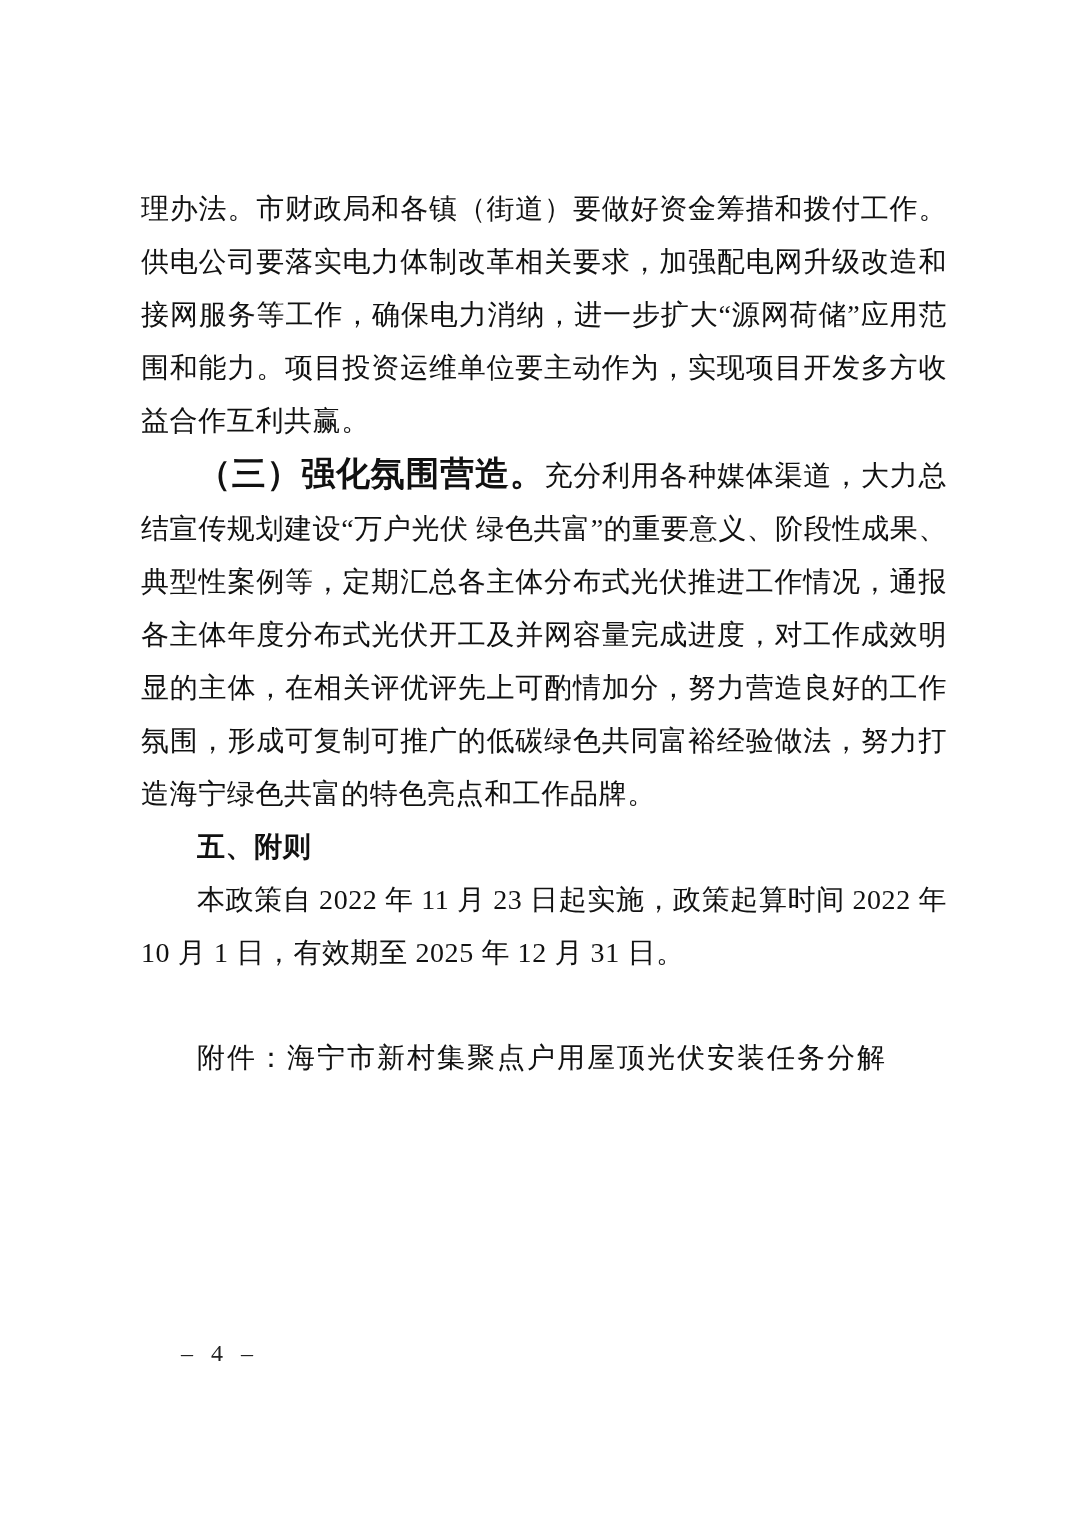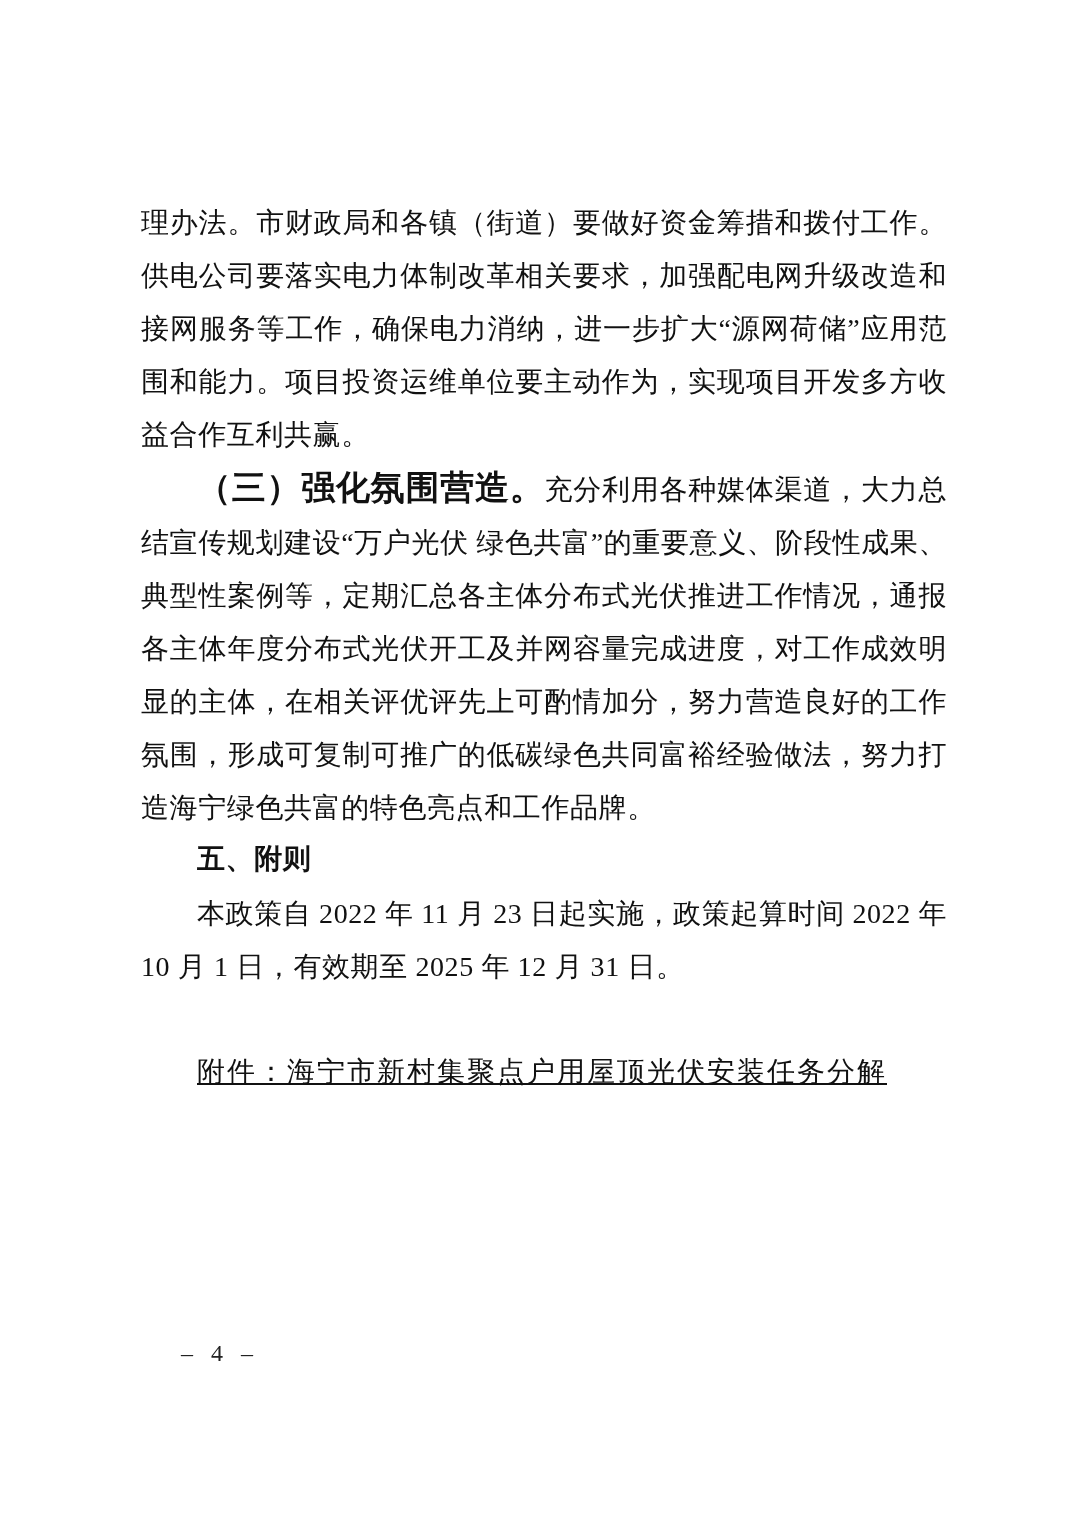--- a/index.html
+++ b/index.html
@@ -15,21 +15,21 @@
     font-family: "Liberation Serif", "DejaVu Serif", serif;
     overflow: hidden;
   }
   .page {
     position: absolute;
     inset: 0;
     background: #ffffff;
   }
   .content {
     position: absolute;
-    top: 196px;
+    top: 182px;
     left: 141px;
     width: 806px;
   }
   .para {
     margin: 0;
     font-size: 28px;
     line-height: 53px;
     text-align: justify;
     text-justify: inter-character;
     letter-spacing: 0.6px;
@@ -37,28 +37,27 @@
   .indent {
     text-indent: 2em;
   }
   .bold-lead {
     font-weight: bold;
     font-family: "Liberation Sans", "DejaVu Sans", sans-serif;
     font-size: 34px;
   }
   .heading {
     font-weight: bold;
-    font-family: Liberation Mono, monospace;
+    font-family: Liberation Sans, sans-serif;
     text-align: left;
   }
   .attachment {
     margin-top: 52px;
     text-align: left;
     letter-spacing: 2px;
-    text-decoration: underline;
   }
   .footer {
     position: absolute;
     top: 1340px;
     left: 181px;
     font-size: 24px;
     letter-spacing: 6px;
     color: #222222;
   }
 </style>

